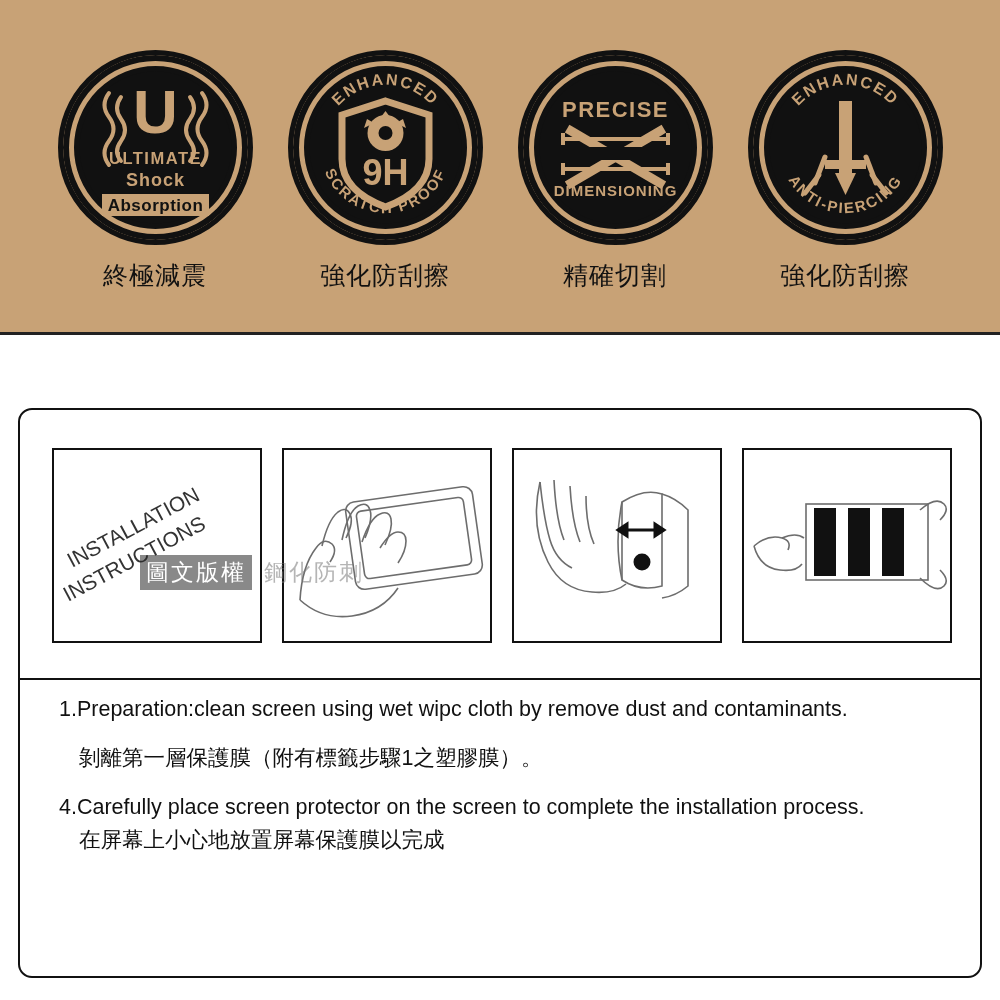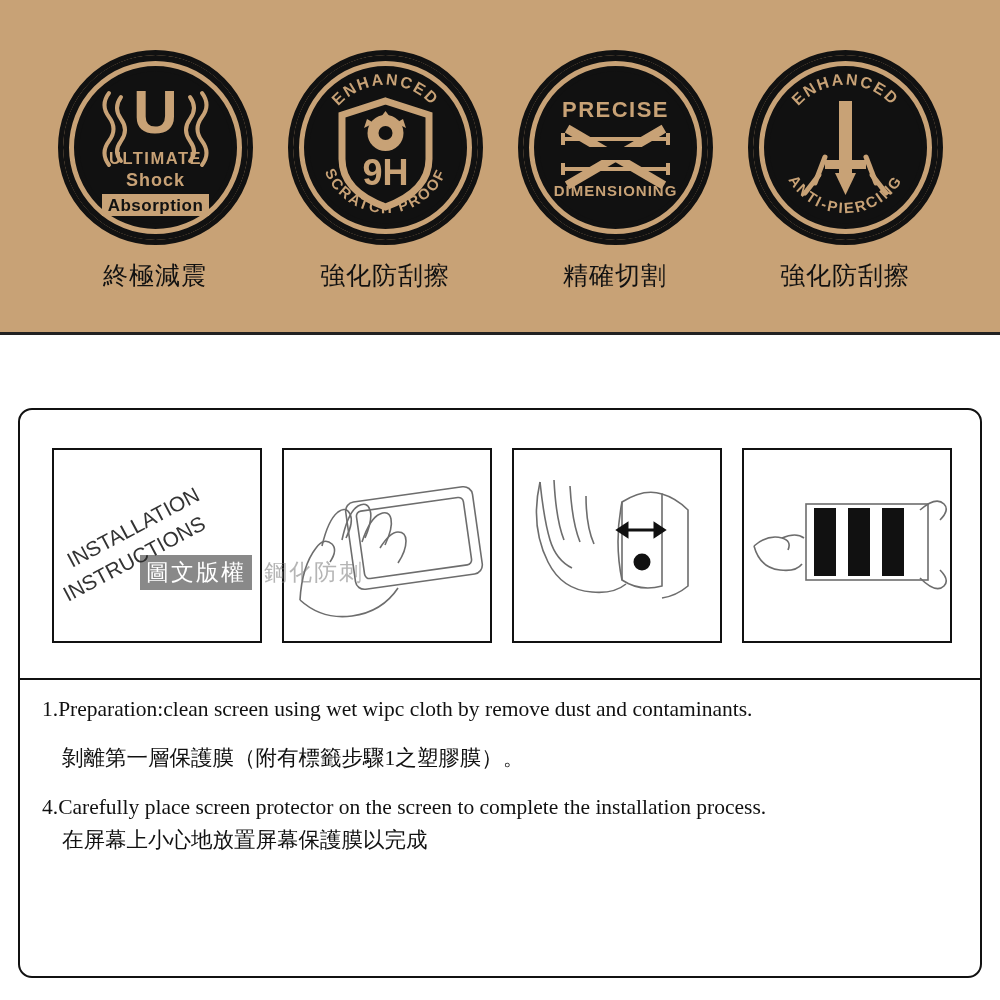--- a/index.html
+++ b/index.html
@@ -99,24 +99,23 @@
     position: absolute;
     left: 0;
     top: 268px;
     width: 100%;
     height: 0;
     border-top: 2px solid #111111;
   }
 
   .instructions {
     position: absolute;
-    left: 22px;
+    left: 39px;
     top: 285px;
     width: 920px;
-    font-family: Liberation Serif, serif;
   }
   .ins-item {
     margin-bottom: 19px;
   }
   .ins-en {
     font-size: 21.5px;
     color: #111111;
     line-height: 1.35;
     white-space: nowrap;
   }

